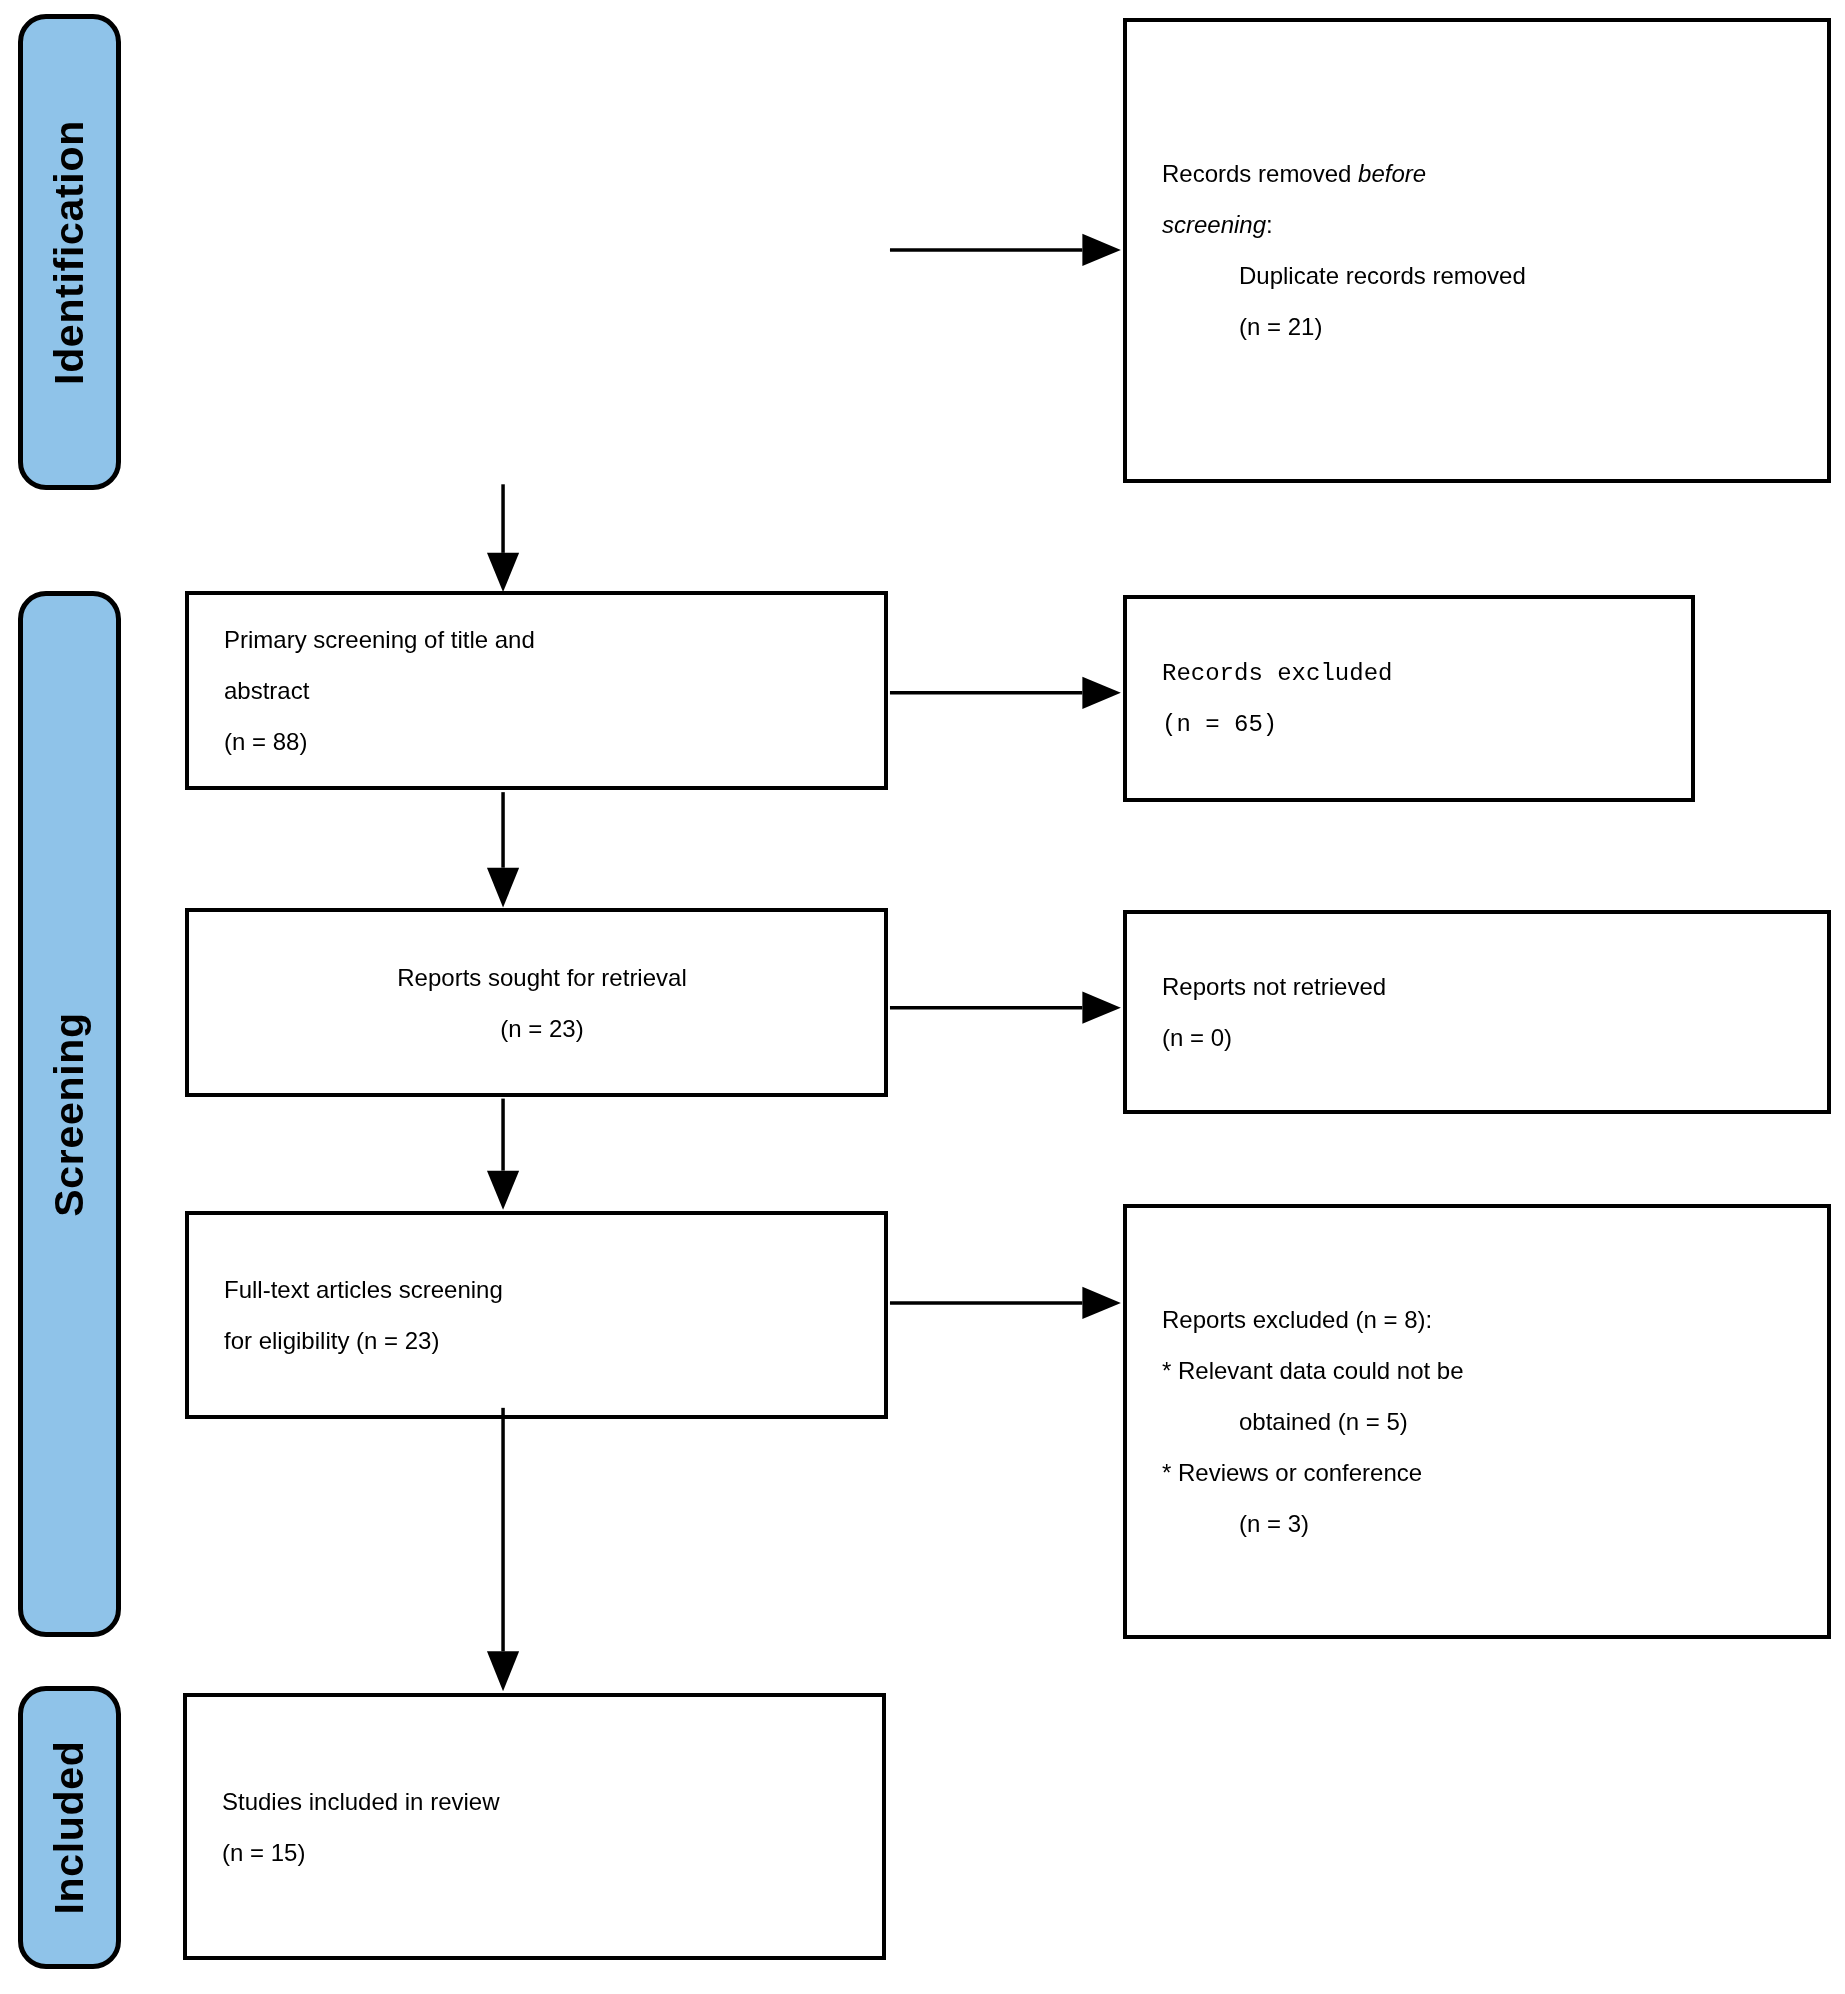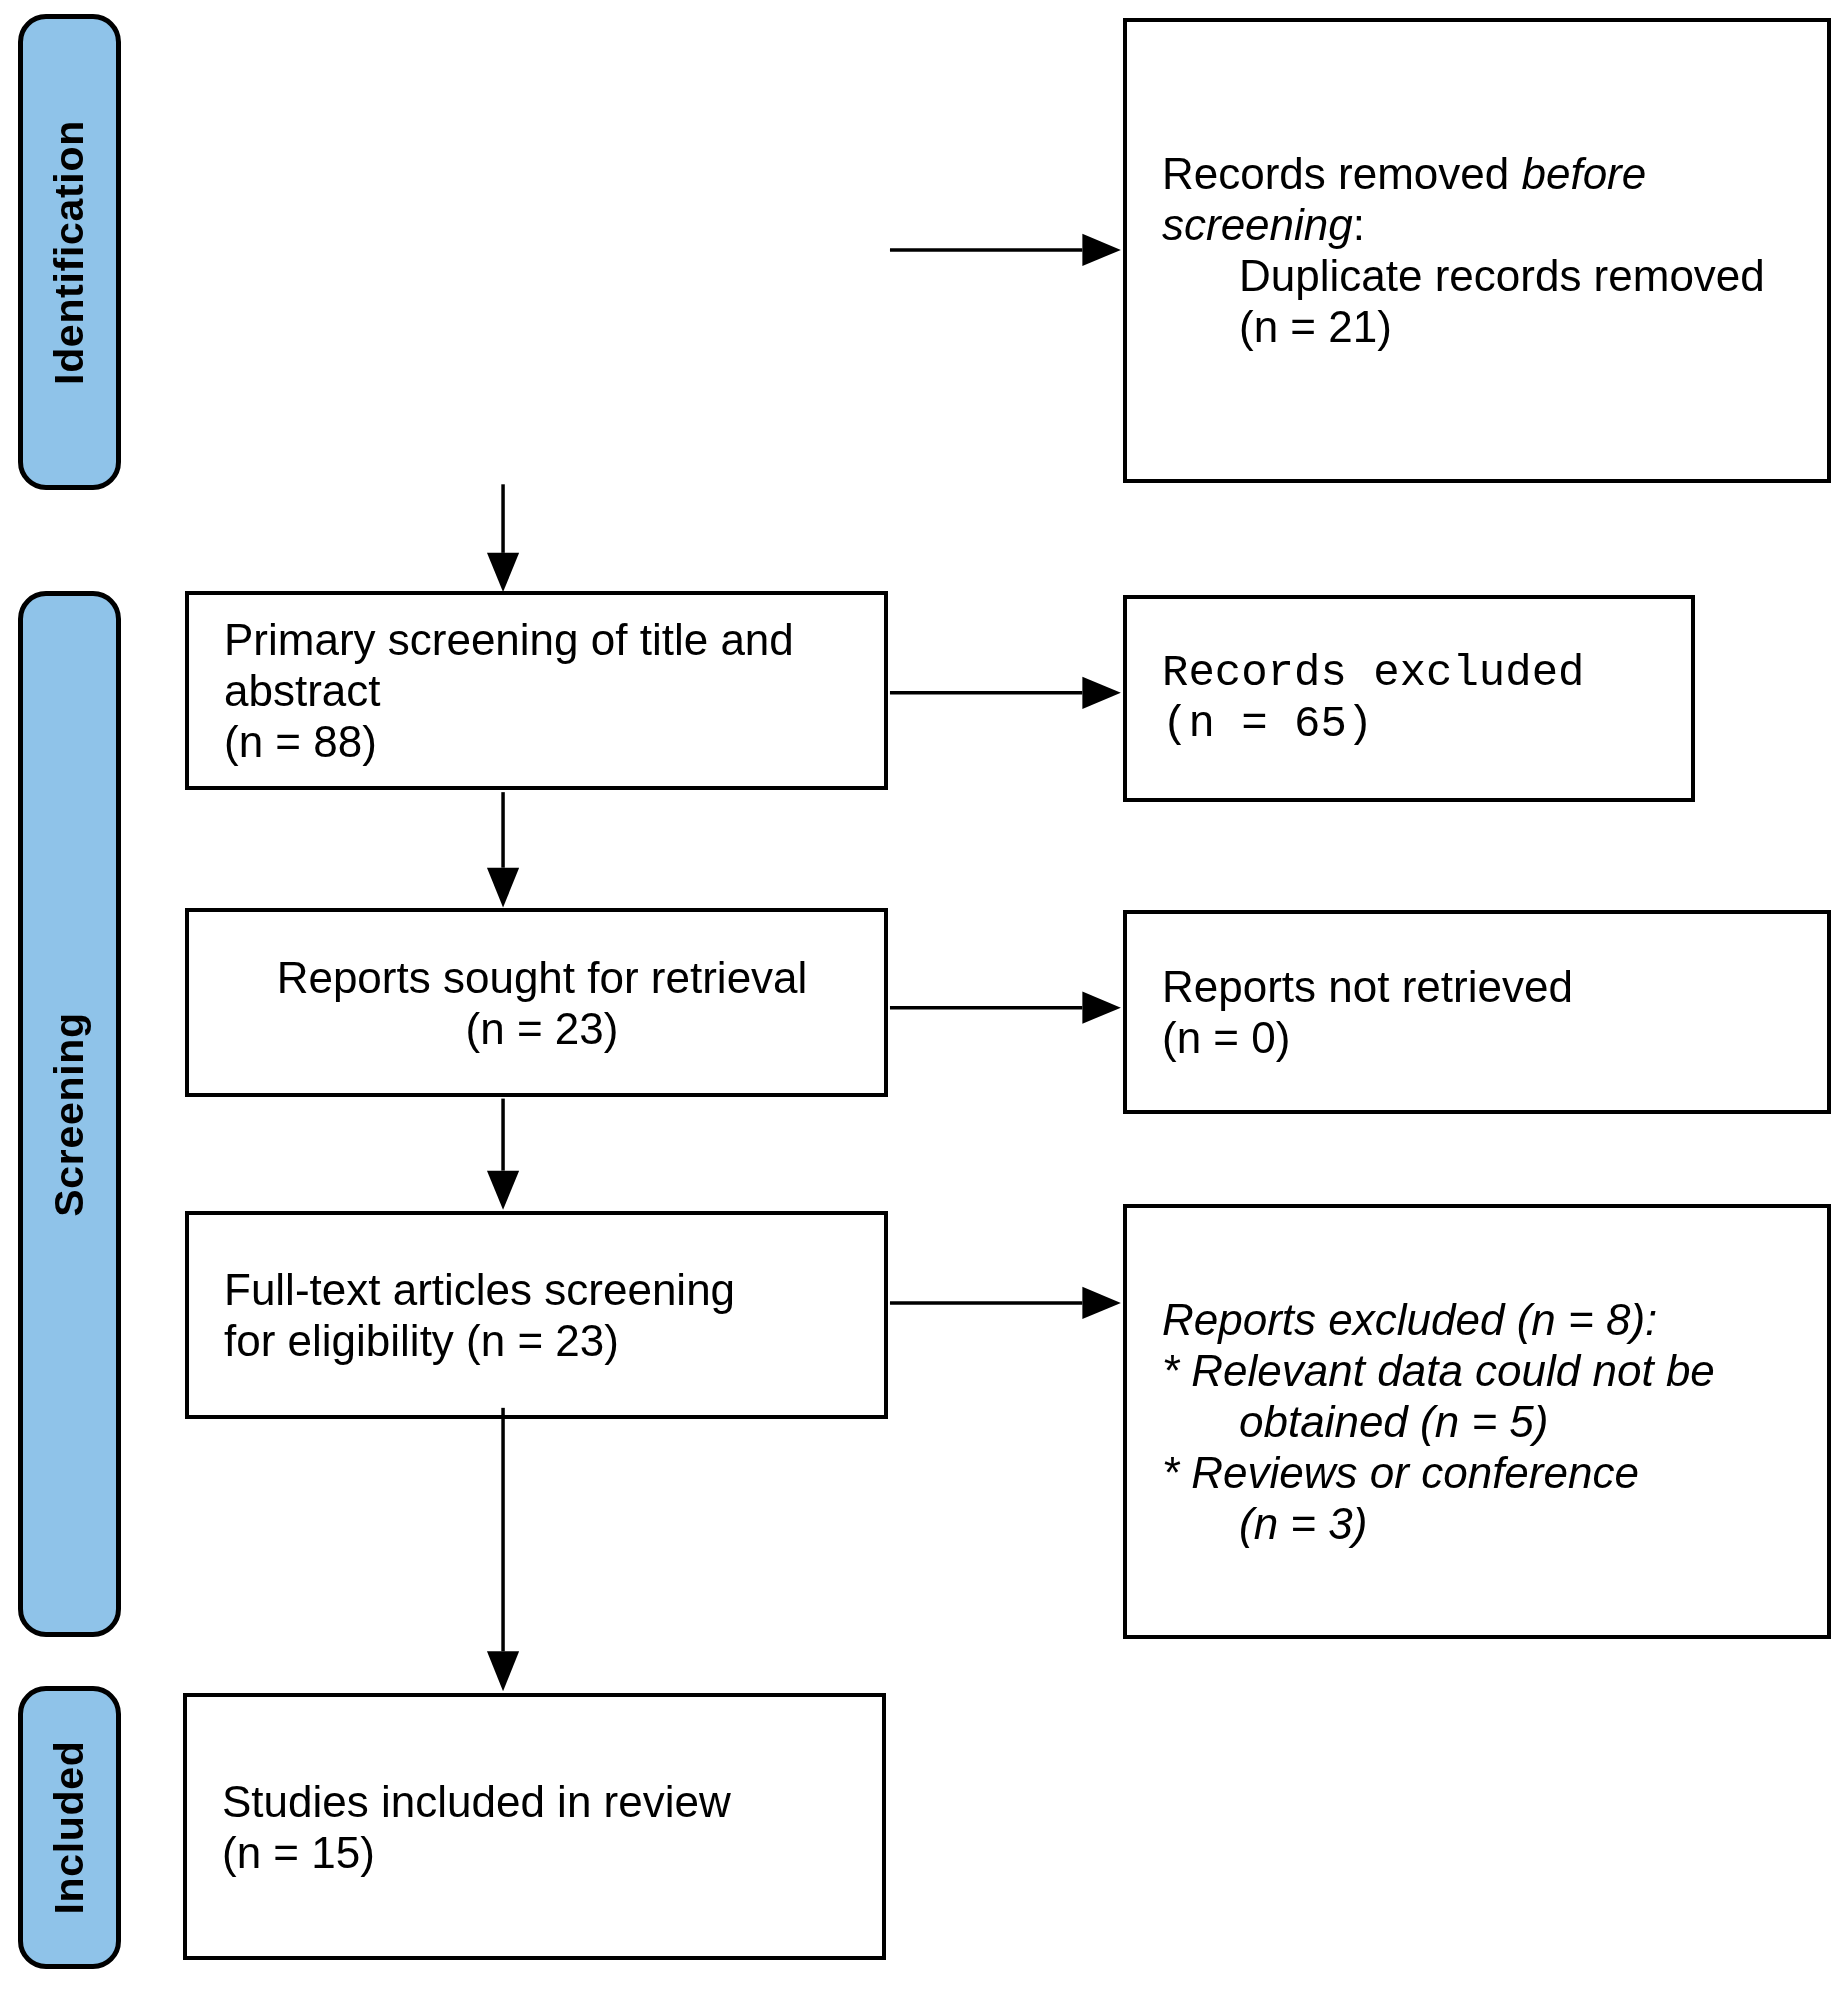--- a/index.html
+++ b/index.html
@@ -38,21 +38,21 @@
   .box {
     position: absolute;
     background: #ffffff;
     border: 4.9px solid #000000;
     box-sizing: border-box;
     display: flex;
     flex-direction: column;
     justify-content: center;
     align-items: flex-start;
     padding: 17px 24px 17px 35px;
-    font-size: 44px;
+    font-size: 24px;
     line-height: 51px;
   }
   .box .line { white-space: nowrap; }
   .box .line.ind1 { padding-left: 77px; }
   .box .line em { font-style: italic; }
 
   
   svg.arrows {
     position: absolute;
     left: 0; top: 0;
@@ -110,21 +110,21 @@
   <div class="box" style="left:1123px; top:595px; width:572px; height:207px;font-family:Liberation Mono, monospace;">
       <div class="line"><span>Records excluded</span></div>
       <div class="line"><span>(n = 65)</span></div>
     </div>
 
   <div class="box" style="left:1123px; top:910px; width:708px; height:204px;">
       <div class="line"><span>Reports not retrieved</span></div>
       <div class="line"><span>(n = 0)</span></div>
     </div>
 
-  <div class="box" style="left:1123px; top:1204px; width:708px; height:435px;font-style:italic;">
+  <div class="box" style="left:1123px; top:1204px; width:708px; height:435px;">
       <div class="line"><span>Reports excluded (n = 8):</span></div>
       <div class="line"><span>* Relevant data could not be</span></div>
       <div class="line ind1"><span>obtained (n = 5)</span></div>
       <div class="line"><span>* Reviews or conference</span></div>
       <div class="line ind1"><span>(n = 3)</span></div>
     </div>
 
   <svg class="arrows" viewBox="0 0 2637 2851">
 
     <g>

